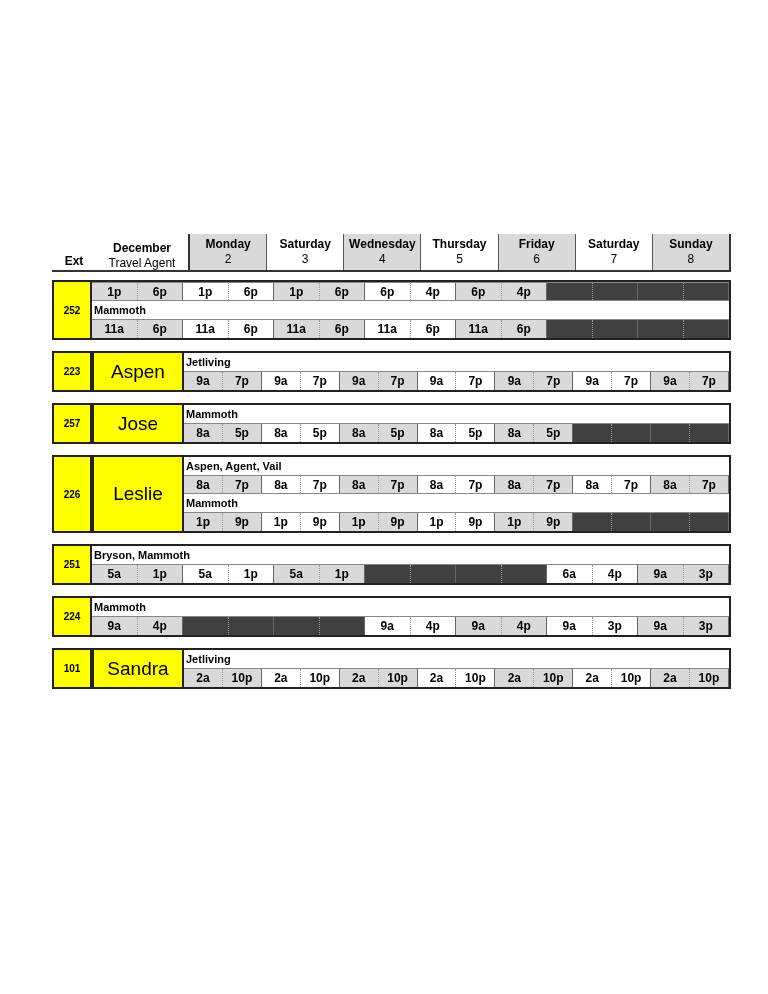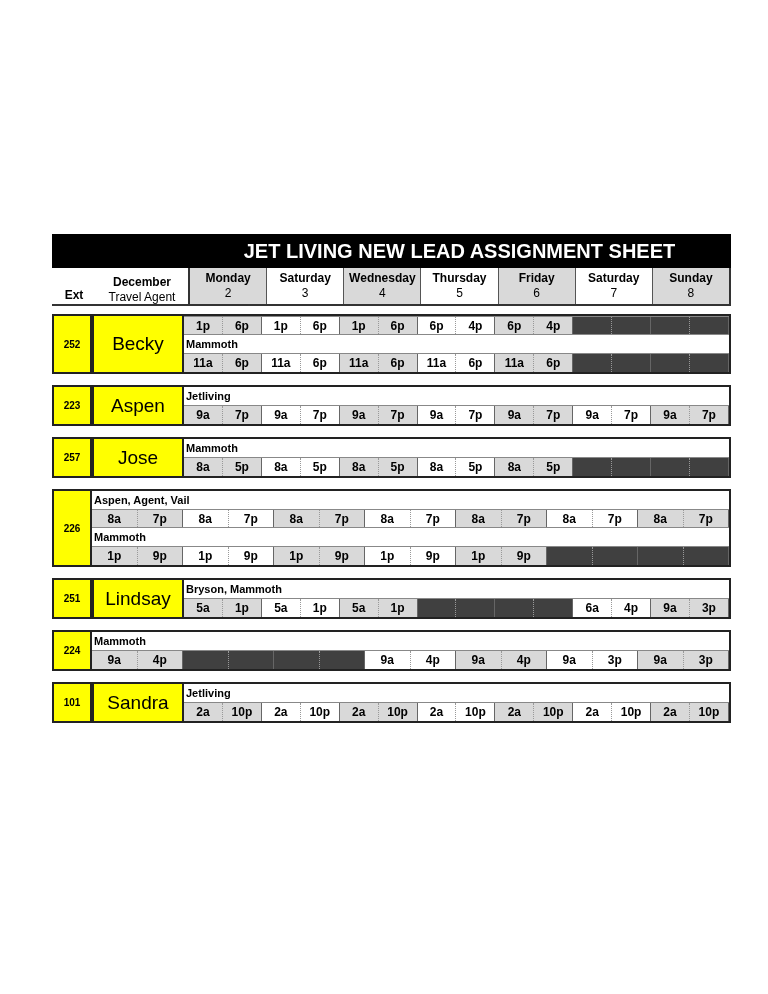--- a/index.html
+++ b/index.html
@@ -27,23 +27,20 @@
   .t { flex: 1; text-align: center; font-size: 12px; font-weight: bold; line-height: 18px; box-sizing: border-box; }
   .t.start { border-right: 1px dotted #999; }
   .t.end { border-right: 1px solid #666; }
   .t.shade { background: #d9d9d9; }
   .t.off { background: #404040; }
 </style>
 </head>
 <body>
 
 <div class="sheet">
-  <div class="title-bar">
-    <span>JET LIVING  NEW LEAD ASSIGNMENT SHEET</span>
-  </div>
   <div class="header">
     <div class="h-ext">Ext</div>
     <div class="h-agent">
       <div class="m">December</div>
       <div>Travel Agent</div>
     </div>
     <div class="h-days" id="hdays">
         <div class="h-day shade">
           <div class="dn">Monday</div>
           <div>2</div>
@@ -70,21 +67,20 @@
         </div>
         <div class="h-day shade">
           <div class="dn">Sunday</div>
           <div>8</div>
         </div>
       </div>
   </div>
   <div id="agents">
       <div class="agent-block first">
         <div class="ext">252</div>
-        <div class="name">Becky</div>
         <div class="sched">
           <div class="times">
             <div class="t start shade">1p</div>
             <div class="t end shade">6p</div>
             <div class="t start">1p</div>
             <div class="t end">6p</div>
             <div class="t start shade">1p</div>
             <div class="t end shade">6p</div>
             <div class="t start">6p</div>
             <div class="t end">4p</div>
@@ -155,20 +151,21 @@
             <div class="t end shade">5p</div>
             <div class="t start off"></div>
             <div class="t end off"></div>
             <div class="t start off"></div>
             <div class="t end off"></div>
           </div>
         </div>
       </div>
       <div class="agent-block">
         <div class="ext">226</div>
+        <div class="name">Leslie</div>
         <div class="sched">
           <div class="loc">Aspen, Agent, Vail</div>
           <div class="times">
             <div class="t start shade">8a</div>
             <div class="t end shade">7p</div>
             <div class="t start">8a</div>
             <div class="t end">7p</div>
             <div class="t start shade">8a</div>
             <div class="t end shade">7p</div>
             <div class="t start">8a</div>
@@ -194,21 +191,20 @@
             <div class="t end shade">9p</div>
             <div class="t start off"></div>
             <div class="t end off"></div>
             <div class="t start off"></div>
             <div class="t end off"></div>
           </div>
         </div>
       </div>
       <div class="agent-block">
         <div class="ext">251</div>
-        <div class="name">Lindsay</div>
         <div class="sched">
           <div class="loc">Bryson, Mammoth</div>
           <div class="times">
             <div class="t start shade">5a</div>
             <div class="t end shade">1p</div>
             <div class="t start">5a</div>
             <div class="t end">1p</div>
             <div class="t start shade">5a</div>
             <div class="t end shade">1p</div>
             <div class="t start off"></div>

